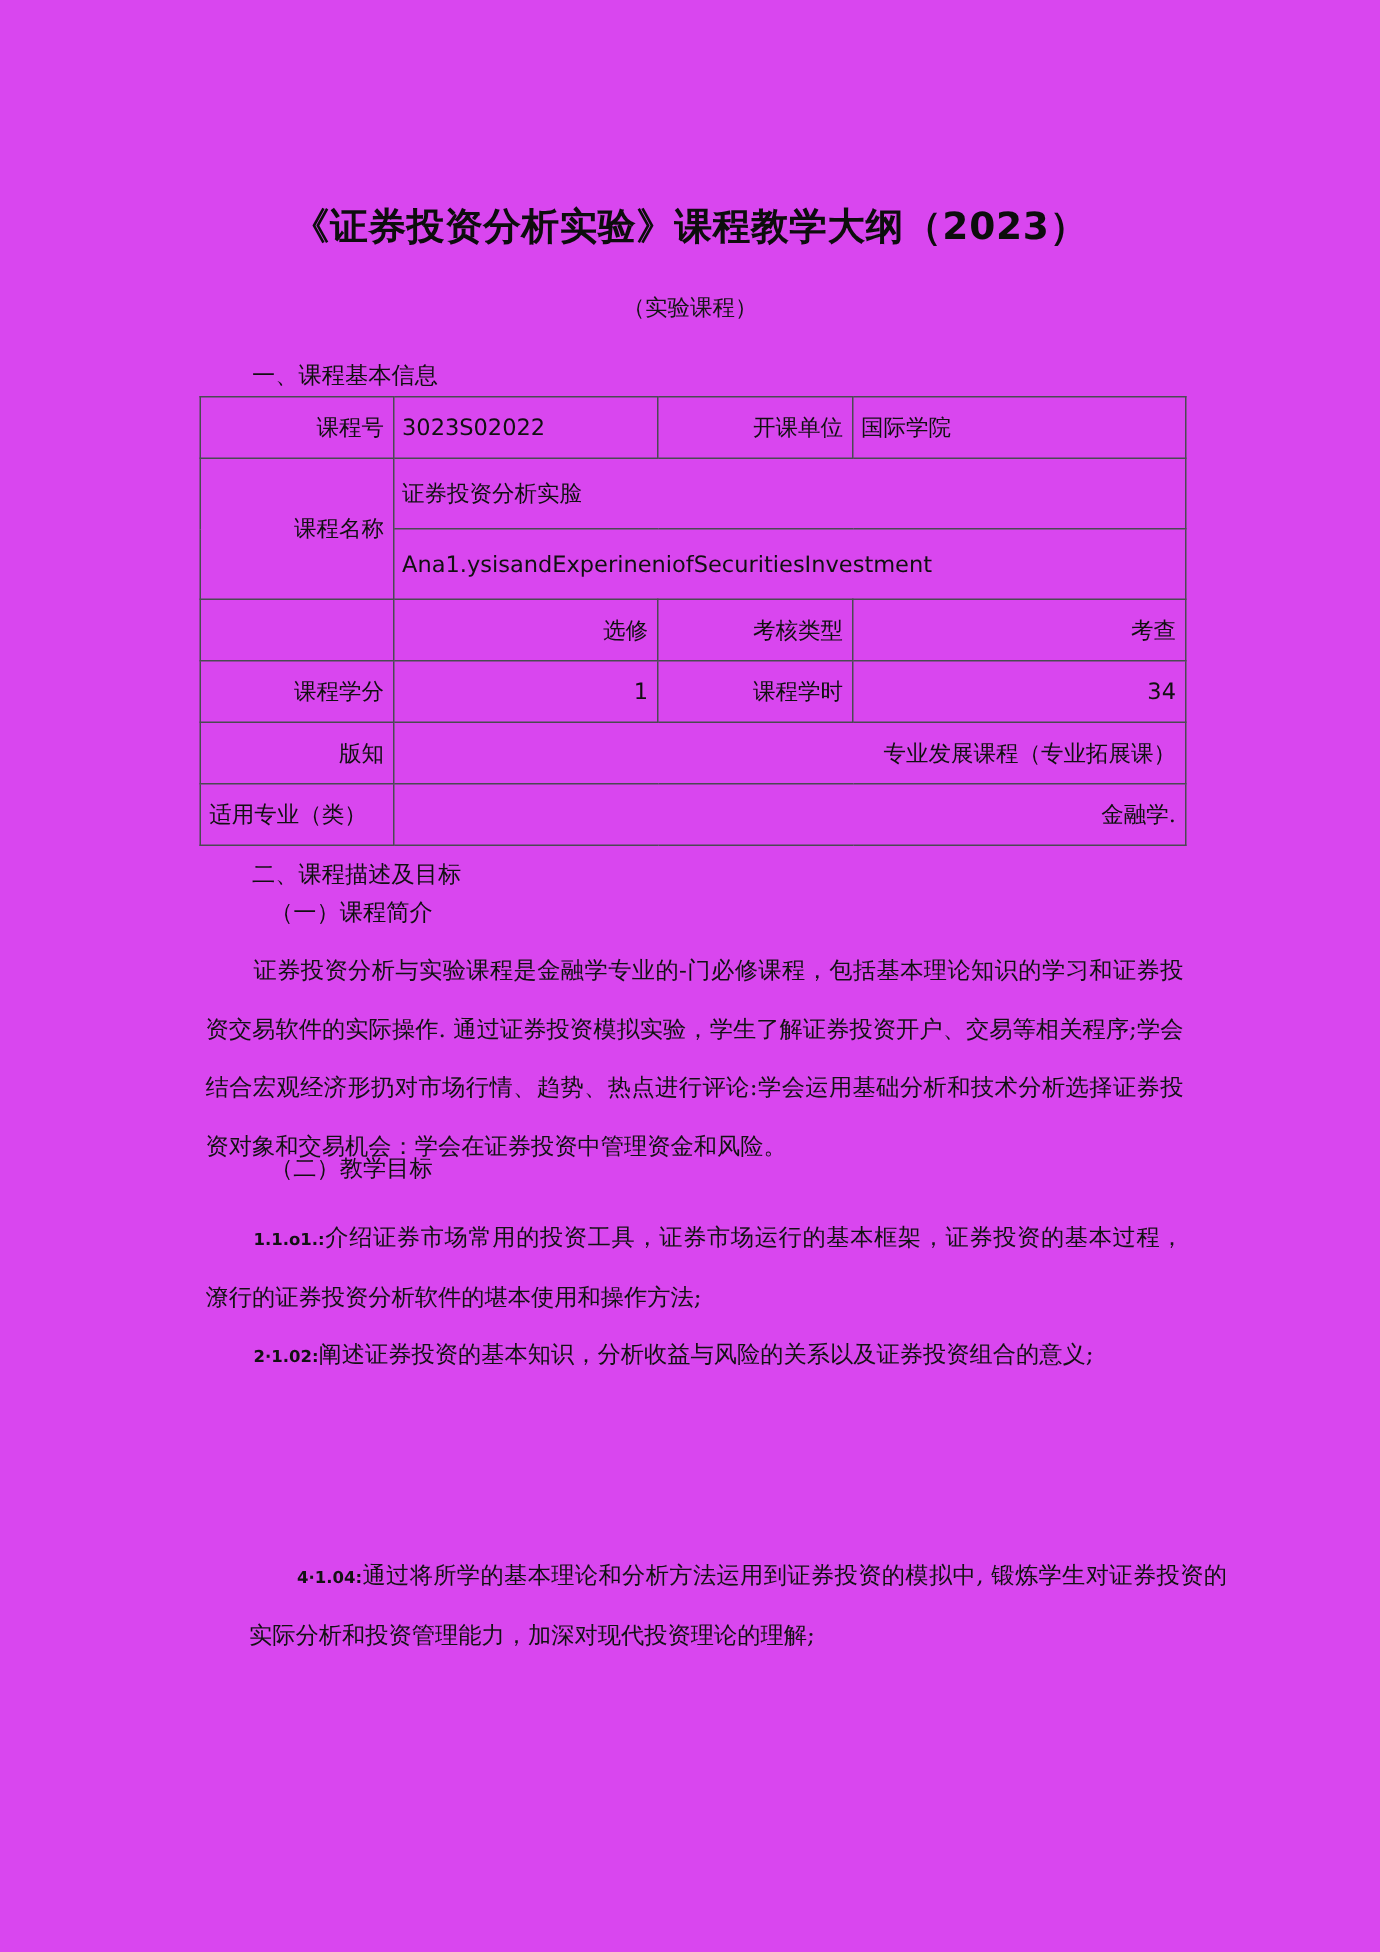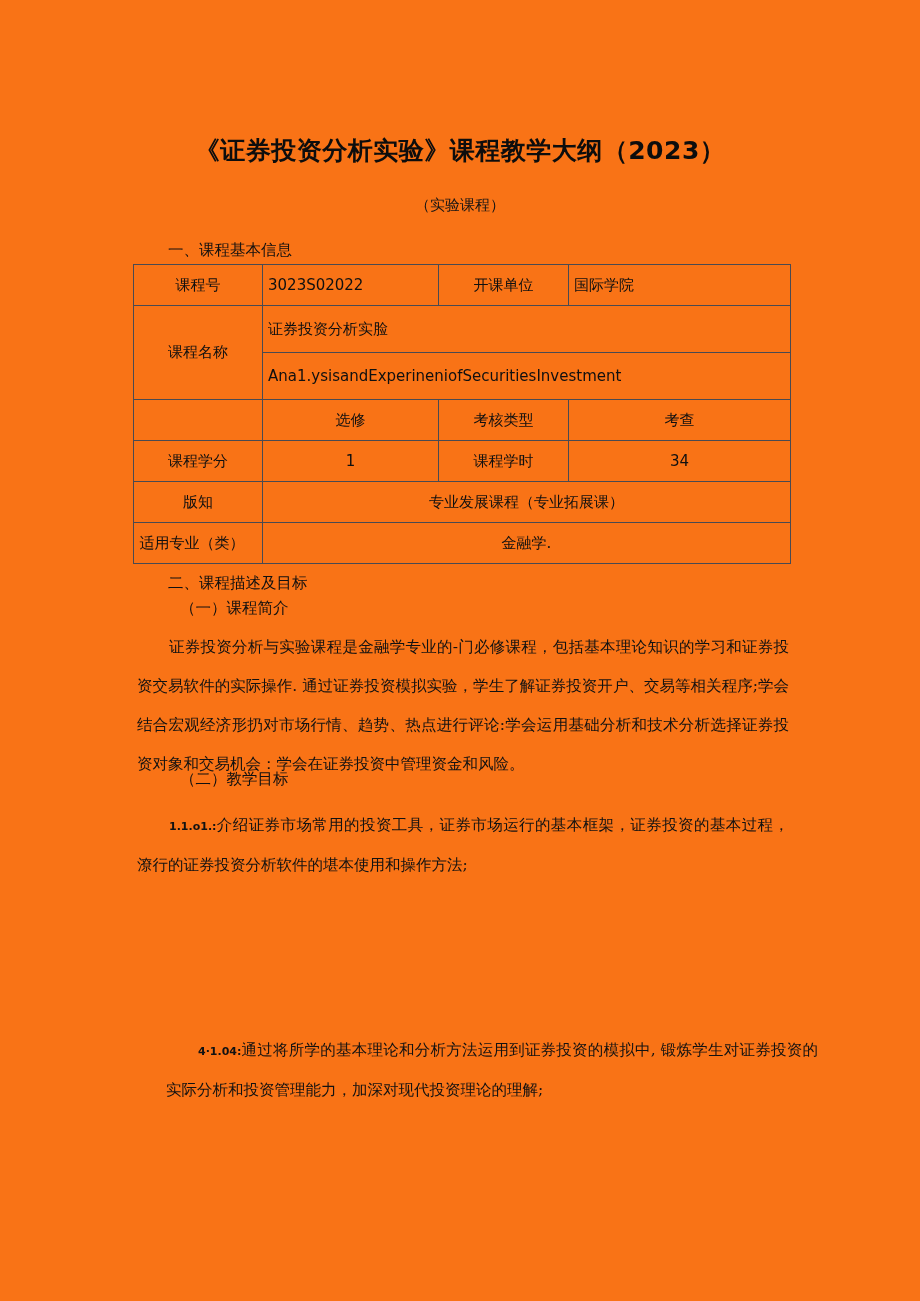--- a/index.html
+++ b/index.html
@@ -8,21 +8,21 @@
     background: #ffffff;
   }
   body {
     font-family: "DejaVu Sans", "Liberation Sans", sans-serif;
     color: #111111;
   }
   .page {
     position: relative;
     width: 920px;
     height: 1301px;
-    background: #f97316;
+    background: #d946ef;
     overflow: hidden;
   }
 
   
   .doc-title {
     position: absolute;
     left: 0;
     top: 134px;
     width: 920px;
     text-align: center;
@@ -79,21 +79,21 @@
     table-layout: fixed;
     font-family: "DejaVu Serif", "Liberation Serif", serif;
     font-size: 15px;
     color: #101010;
   }
   .info-table td {
     border: 1px solid #4a4a52;
     padding: 0 6px;
     height: 40px;
     vertical-align: middle;
-    text-align: center;
+    text-align: right;
     overflow: visible;
     white-space: nowrap;
   }
   .info-table td.left {
     text-align: left;
     padding-left: 5px;
   }
   .info-table td.sans {
     font-family: "DejaVu Sans", "Liberation Sans", sans-serif;
     font-size: 15px;
@@ -171,20 +171,23 @@
   <div class="sec-heading" style="left:180px; top:598px;">（一）课程简介</div>
 
   <div class="para indent2" style="left:137px; top:628px; width:652px;">证券投资分析与实验课程是金融学专业的-门必修课程，包括基本理论知识的学习和证券投资交易软件的实际操作. 通过证券投资模拟实验，学生了解证券投资开户、交易等相关程序;学会结合宏观经济形扔对市场行情、趋势、热点进行评论:学会运用基础分析和技术分析选择证券投资对象和交易机会：学会在证券投资中管理资金和风险。</div>
 
   <div class="sec-heading" style="left:180px; top:769px;">（二）教学目标</div>
 
   <div class="para indent2" style="left:137px; top:806px; width:652px;">
     <span class="lead">1.1.o1.:</span><span>介绍证券市场常用的投资工具，证券市场运行的基本框架，证券投资的基本过程，潦行的证券投资分析软件的堪本使用和操作方法;</span>
   </div>
 
+  <div class="para indent2" style="left:137px; top:884px; width:652px;">
+    <span class="lead">2·1.02:</span><span>阐述证券投资的基本知识，分析收益与风险的关系以及证券投资组合的意义;</span>
+  </div>
 
 
   <div class="para indent2" style="left:137px; top:1031px; width:652px;margin-left:29px;">
     <span class="lead">4·1.04:</span><span>通过将所学的基本理论和分析方法运用到证券投资的模拟中, 锻炼学生对证券投资的实际分析和投资管理能力，加深对现代投资理论的理解;</span>
   </div>
 
 
 </div>
 
 </body></html>

